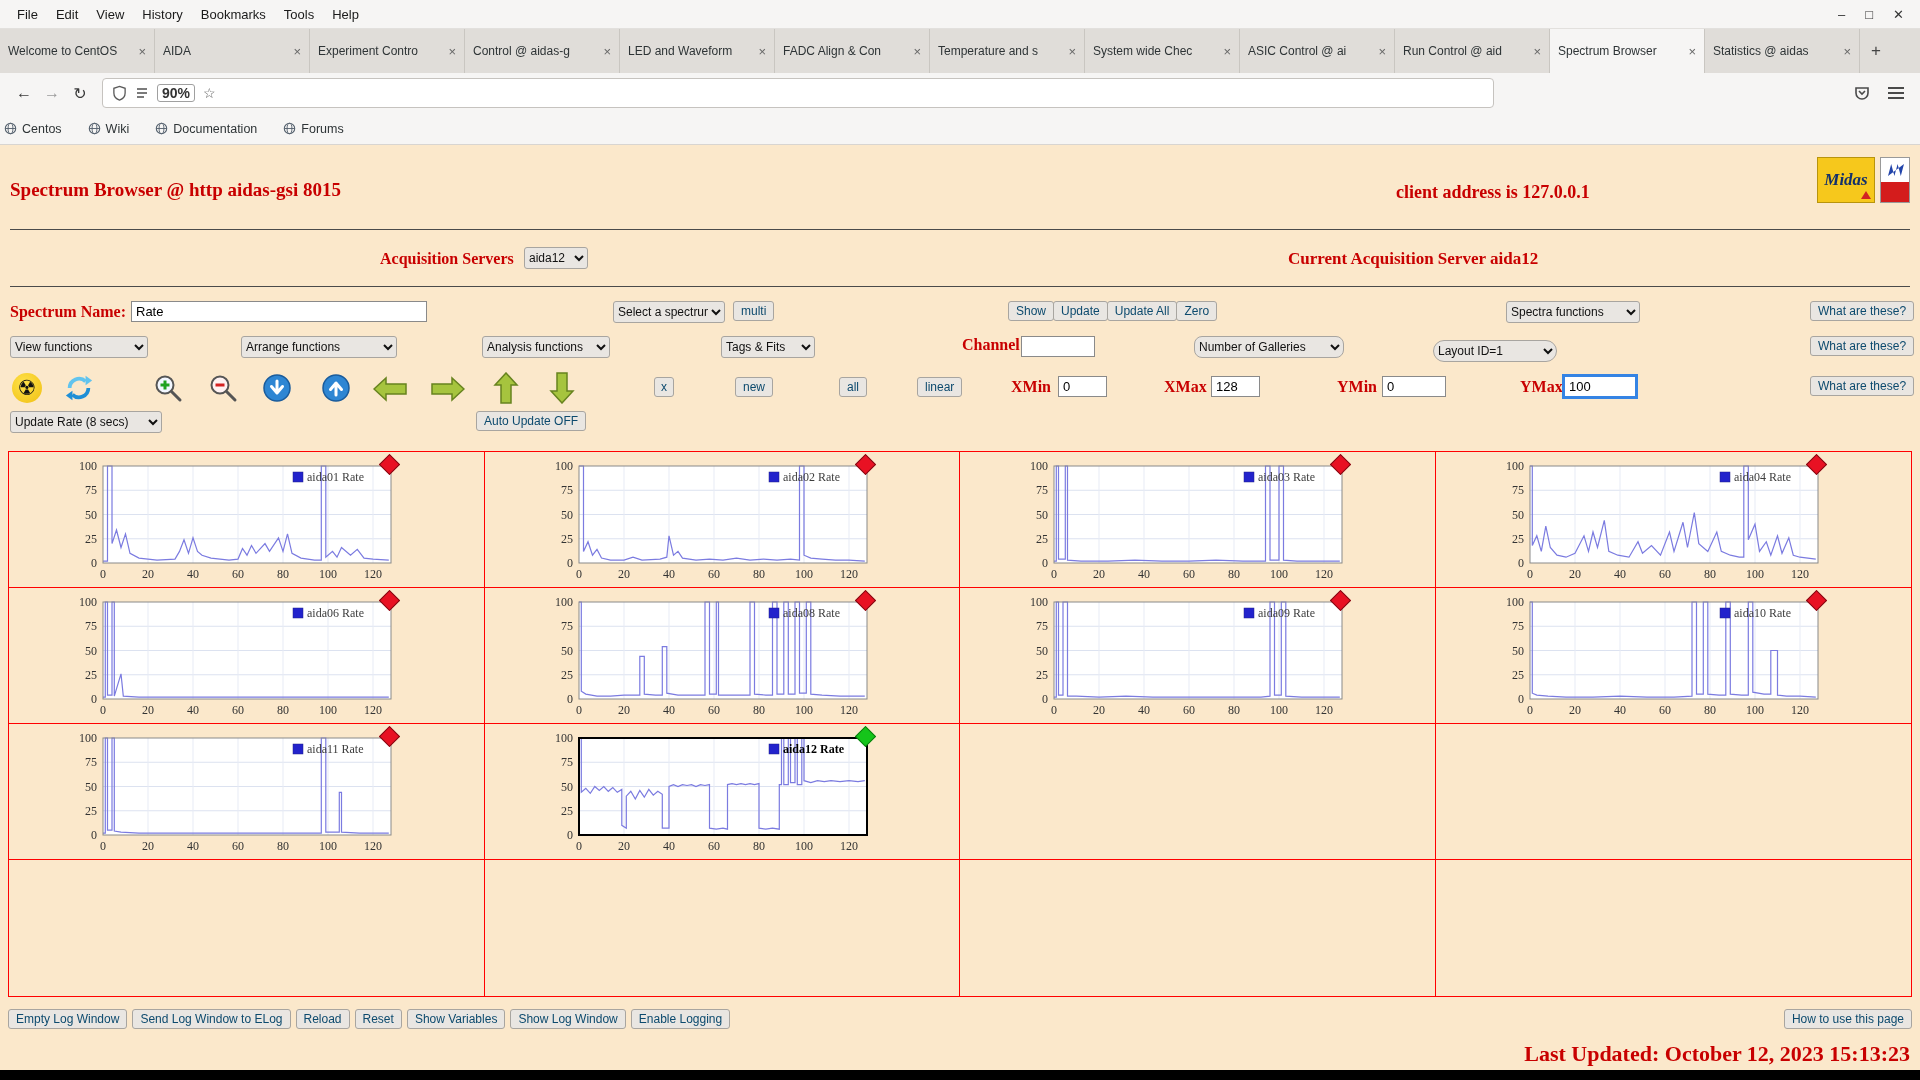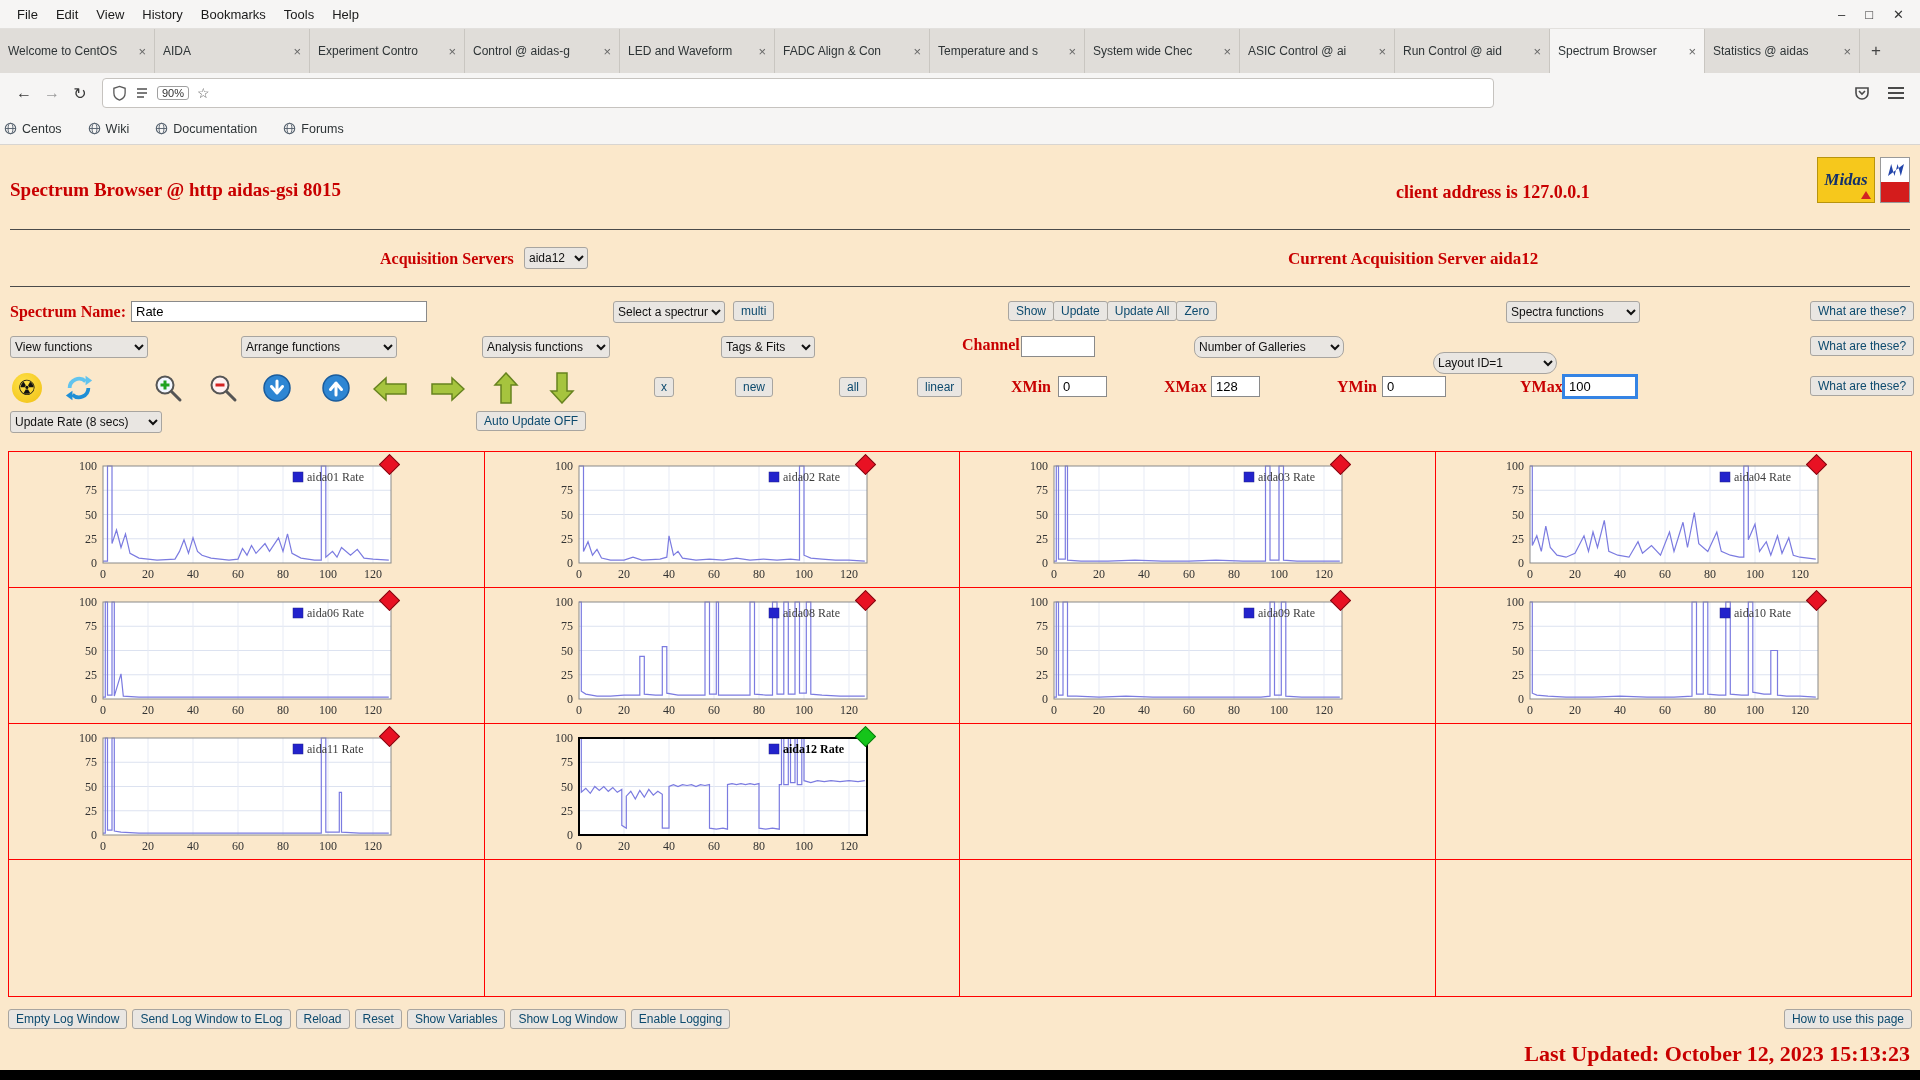--- a/index.html
+++ b/index.html
@@ -15,21 +15,21 @@
   .tab{width:155px;display:flex;align-items:center;padding:0 8px;border-right:1px solid #c9c6c1;font-size:12px;color:#2e3436;}
   .tab.active{background:#f6f5f4;}
   .tab-label{white-space:nowrap;overflow:hidden;flex:1;}
   .tab-close{margin-left:4px;color:#666;font-size:13px;}
   .newtab{width:32px;display:flex;align-items:center;justify-content:center;font-size:17px;color:#444;}
   .navbar{height:40px;background:#f6f5f4;display:flex;align-items:center;padding:0 10px;}
   .nav-btn{width:28px;height:28px;display:flex;align-items:center;justify-content:center;font-size:16px;color:#3a3a3a;}
   .nav-btn.fwd{color:#9a9a9a;}
   .urlbar{width:1392px;height:30px;margin-left:8px;background:#fff;border:1px solid #c6c3bf;border-radius:4px;display:flex;align-items:center;padding:0 9px;gap:8px;}
   .url-text{font-size:13px;color:#202020;flex:1;}
-  .zoom-pill{font-size:11px;border:1px solid #a0a0a0;border-radius:3px;padding:0 4px;color:#333;}
+  .zoom-pill{font-size:14px;border:1px solid #a0a0a0;border-radius:3px;padding:0 4px;color:#333;font-weight:bold;}
   .star{font-size:14px;color:#5a5a5a;}
   .nav-right{margin-left:auto;display:flex;align-items:center;gap:18px;padding-right:6px;}
   .hamburger{width:16px;height:12px;border-top:2px solid #4a4a4a;border-bottom:2px solid #4a4a4a;position:relative;display:inline-block;}
   .hamburger::after{content:"";position:absolute;left:0;right:0;top:3px;border-top:2px solid #4a4a4a;}
   .bookmarksbar{height:32px;background:#f6f5f4;display:flex;align-items:center;gap:26px;padding-left:4px;font-size:12.5px;color:#2e3436;border-bottom:1px solid #d8d5d1;}
   .bookmark{display:flex;align-items:center;gap:5px;}
 
   
   .page{position:relative;height:925px;background:#fbe8cb;font-family:"Liberation Serif",serif;}
   .abs{position:absolute;}
@@ -237,21 +237,21 @@
   </div>
 
   <div class="abs" style="left:0;top:191px;width:1920px;height:26px;">
     <select class="abs" style="left:10px;top:0;width:138px;"><option>View functions</option></select>
     <select class="abs" style="left:241px;top:0;width:156px;"><option>Arrange functions</option></select>
     <select class="abs" style="left:482px;top:0;width:128px;"><option>Analysis functions</option></select>
     <select class="abs" style="left:721px;top:0;width:94px;"><option>Tags &amp; Fits</option></select>
     <span class="abs red lbl" style="left:954px;top:0;margin-left:8px;">Channel:</span>
     <input type="text" class="abs" style="left: 1021px; top: 0px; width: 74px;" value="">
     <select class="abs" style="left:1194px;top:0;width:150px;border-radius:8px;"><option>Number of Galleries</option></select>
-    <select class="abs" style="left:1433px;top:16px;width:124px;border-radius:11px;"><option>Layout ID=1</option></select>
+    <select class="abs" style="left:1433px;top:4px;width:124px;border-radius:11px;"><option>Layout ID=1</option></select>
     <button class="ctl-btn abs" style="left:1810px;top:0;">What are these?</button>
   </div>
 
   <div class="abs rowc" style="left:0;top:227px;width:1920px;height:36px;">
     <span class="icon-rad" style="left:12px;top:1px;">☢</span>
     <span style="left:64px;top:1px;"><svg width="30" height="30" viewBox="0 0 32 32">
           <path d="M26 16a10 10 0 0 1-17 7" stroke="#1f8fd6" stroke-width="4" fill="none"></path>
           <path d="M6 16A10 10 0 0 1 23 9" stroke="#62c4ee" stroke-width="4" fill="none"></path>
           <polygon points="23,3 23,13 30,8" fill="#62c4ee"></polygon>
           <polygon points="9,29 9,19 2,24" fill="#1f8fd6"></polygon>

